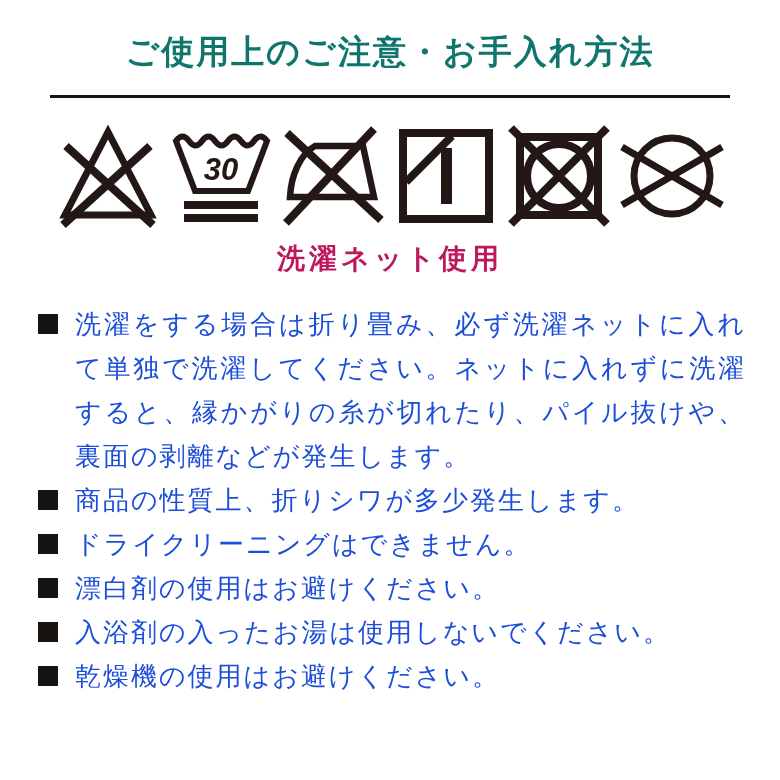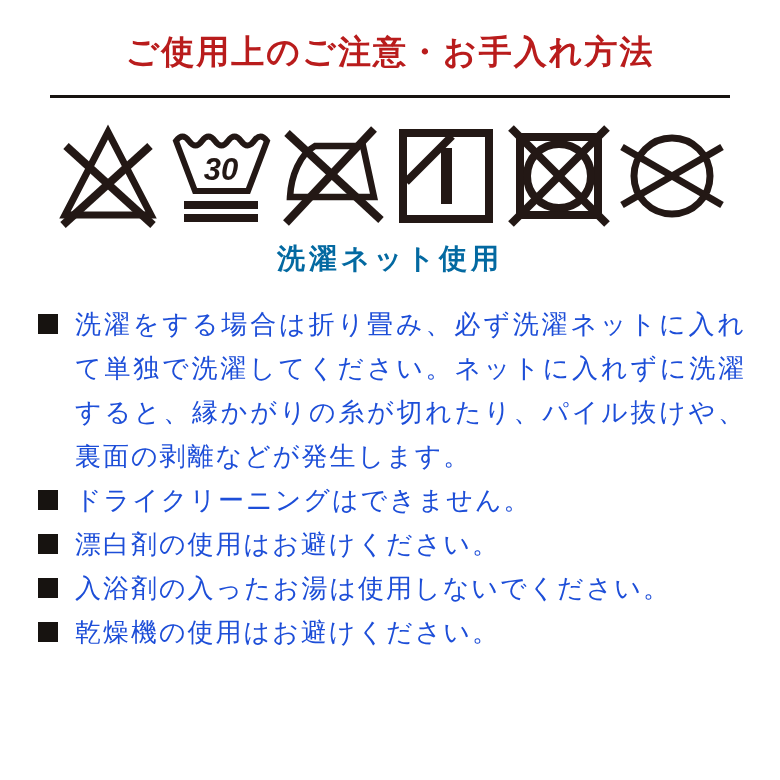--- a/index.html
+++ b/index.html
@@ -20,21 +20,21 @@
     box-sizing: border-box;
     background: #ffffff;
   }
   .title {
     margin: 0;
     padding-top: 30px;
     text-align: center;
     font-size: 33px;
     font-weight: 700;
     letter-spacing: 2px;
-    color: #b91c1c;
+    color: #0f766e;
   }
   .divider {
     width: 680px;
     margin: 20px auto 0 auto;
     border: none;
     border-top: 3px solid #171310;
   }
   .symbols-row {
     width: 668px;
     margin: 26px auto 0 auto;
@@ -60,21 +60,21 @@
     font-size: 31px;
     font-weight: 600;
     fill: #231815;
   }
   .net-note {
     margin-top: 12px;
     text-align: center;
     font-size: 28px;
     font-weight: 700;
     letter-spacing: 4px;
-    color: #0369a1;
+    color: #be185d;
   }
   .notes {
     list-style: none;
     margin: 24px 34px 0 38px;
     padding: 0;
   }
   .notes li {
     position: relative;
     padding-left: 37px;
     font-size: 26px;
@@ -145,20 +145,21 @@
 
   <div class="net-note">洗濯ネット使用</div>
 
   <ul class="notes">
     <li>
       <span class="bullet"></span>
       <span>洗濯をする場合は折り畳み、必ず洗濯ネットに入れて単独で洗濯してください。ネットに入れずに洗濯すると、縁かがりの糸が切れたり、パイル抜けや、裏面の剥離などが発生します。</span>
     </li>
     <li>
       <span class="bullet"></span>
+      <span>商品の性質上、折りシワが多少発生します。</span>
     </li>
     <li>
       <span class="bullet"></span>
       <span>ドライクリーニングはできません。</span>
     </li>
     <li>
       <span class="bullet"></span>
       <span>漂白剤の使用はお避けください。</span>
     </li>
     <li>

